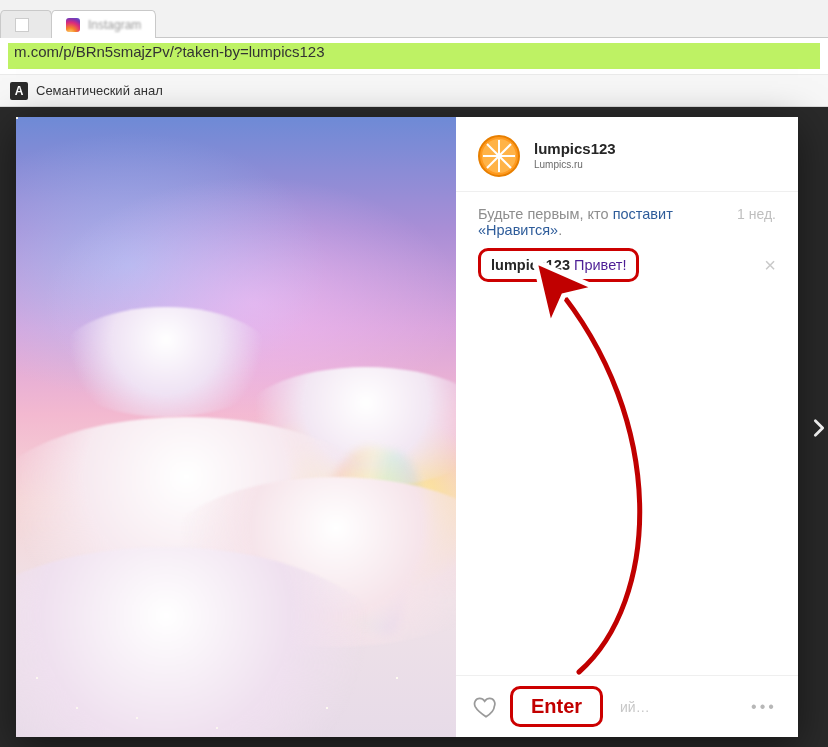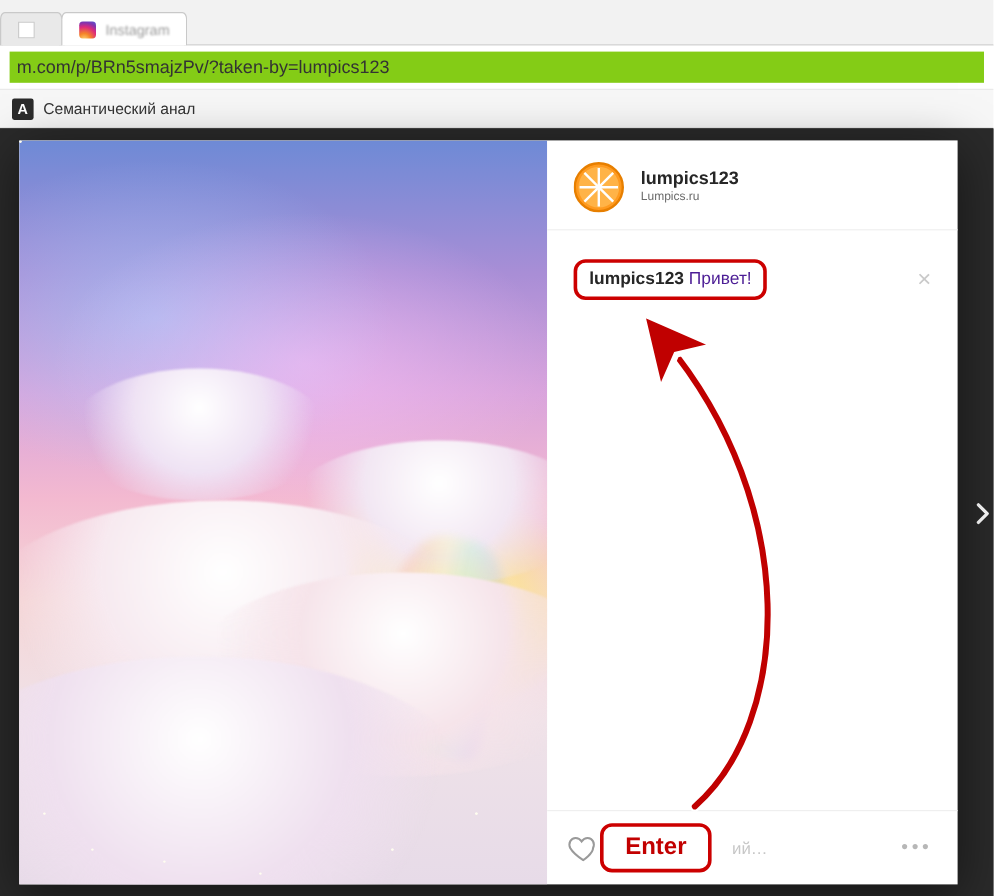--- a/index.html
+++ b/index.html
@@ -8,21 +8,21 @@
   .browser-chrome { border-bottom:1px solid #dcdcdc; }
   .tabstrip { height:38px; background:#f2f2f2; display:flex; align-items:flex-end; padding-left:0; border-bottom:1px solid #c8c8c8;}
   .tab { height:28px; background:#fbfbfb; border:1px solid #c9c9c9; border-bottom:none; border-top-left-radius:4px 6px; border-top-right-radius:4px 6px; padding:0 14px; display:flex; align-items:center; gap:8px; font-size:12px; color:#6a6a6a; margin-right:-1px; position:relative; top:1px;}
   .tab.inactive { background:#e9e9e9; }
   .tab.active { background:#fff; z-index:2;}
   .tab .favicon { width:14px; height:14px; display:inline-block; }
   .favicon-blank { background:#fff; border:1px solid #ccc; }
   .favicon-ig { background: radial-gradient(circle at 30% 110%, #feda77 0%, #f58529 30%, #dd2a7b 60%, #8134af 80%, #515bd4 100%); border-radius:3px; }
   .tab .tab-title { max-width:150px; overflow:hidden; white-space:nowrap; color:#9a9a9a; filter:blur(1px); }
   .omnibar { height:36px; background:#fff; display:flex; align-items:center; padding:0 8px; }
-  .addr { flex:1; height:26px; background:#84cc16; display:flex; align-items:center; padding:0 6px; font-size:15px; color:#333; overflow:hidden; white-space:nowrap;}
+  .addr { flex:1; height:26px; background:#bef264; display:flex; padding:0 6px; font-size:15px; color:#333; overflow:hidden; white-space:nowrap;}
   .bookmarks { height:32px; background:#f7f7f7; display:flex; align-items:center; padding:0 10px; gap:8px; font-size:13px; color:#333; border-top:1px solid #eaeaea;}
   .bm-icon { width:18px; height:18px; background:#2b2b2b; color:#fff; font-size:12px; font-weight:bold; display:flex; align-items:center; justify-content:center; border-radius:2px;}
   
   .page-area { position:relative; width:100%; height:calc(747px - 38px - 36px - 32px); background:#111; }
   .backdrop { position:absolute; inset:0; background:#2a2a2a; }
   
   .ig-lightbox { position:absolute; left:16px; top:10px; width:782px; height:620px; background:#fff; display:flex; box-shadow:0 10px 40px rgba(0,0,0,.5); }
   .ig-media { width:440px; height:100%; position:relative; overflow:hidden; }
   
   .sky {
@@ -60,21 +60,21 @@
   .time { color:#bfbfbf; white-space:nowrap; font-size:14px;}
   .comment-row { margin-top:10px; display:flex; align-items:center; justify-content:space-between; gap:10px;}
   .comment-bubble { border:3px solid #c00; border-radius:10px; padding:6px 10px; display:inline-block; }
   .comment-bubble .cu { font-weight:700; color:#262626; }
   .comment-bubble .ct { color:#4c1d95; }
   .close-x { color:#c9c9c9; font-size:20px; line-height:1; cursor:pointer; }
   
   .arrow-wrap { position:absolute; left:28px; top:80px; width:210px; height:420px; pointer-events:none;}
   .arrow-wrap svg { width:100%; height:100%; overflow:visible;}
   
-  .ig-footer { height:62px; border-top:1px solid #efefef; display:flex; align-items:center; padding:0 16px; }
+  .ig-footer { height:62px; border-top:1px solid #efefef; display:flex; align-items:center; padding:0 16px; gap:10px; }
   .heart { width:28px; height:28px; display:flex; align-items:center; justify-content:center; }
   .heart svg { width:26px; height:26px; }
   .comment-input-wrap { position:relative; flex:1; display:flex; align-items:center; }
   .enter-badge { border:3px solid #c00; border-radius:10px; padding:6px 18px; font-weight:800; font-size:20px; color:#c20000; text-shadow: -1px -1px 0 #fff, 1px -1px 0 #fff, -1px 1px 0 #fff, 1px 1px 0 #fff; background:rgba(255,255,255,.55);}
   .ghost-placeholder { position:absolute; left:110px; color:#c7c7c7; font-size:14px; pointer-events:none;}
   .more-dots { width:36px; text-align:center; color:#b7b7b7; letter-spacing:3px; font-size:16px;}
   
   .nav-next { position:absolute; right:-2px; top:50%; transform:translateY(-50%); width:22px; height:44px; display:flex; align-items:center; justify-content:center; color:#fff;}
   .nav-next svg{ width:22px; height:22px;}
 </style>
@@ -140,20 +140,26 @@
             <circle cx="21" cy="21" r="20" fill="none" stroke="#e77f00" stroke-width="2"></circle>
           </svg>
         </div>
         <div class="user-block">
           <span class="username">lumpics123</span>
           <span class="subname">Lumpics.ru</span>
         </div>
       </div>
 
       <div class="ig-body">
+        <div class="likes-line">
+          <div class="likes-text">
+            <span>Будьте первым, кто </span><span class="link">поставит «Нравится»</span><span>.</span>
+          </div>
+          <div class="time">1 нед.</div>
+        </div>
 
         <div class="comment-row">
           <div class="comment-bubble">
             <span class="cu">lumpics123</span>
             <span> </span>
             <span class="ct">Привет!</span>
           </div>
           <span class="close-x">×</span>
         </div>
 

